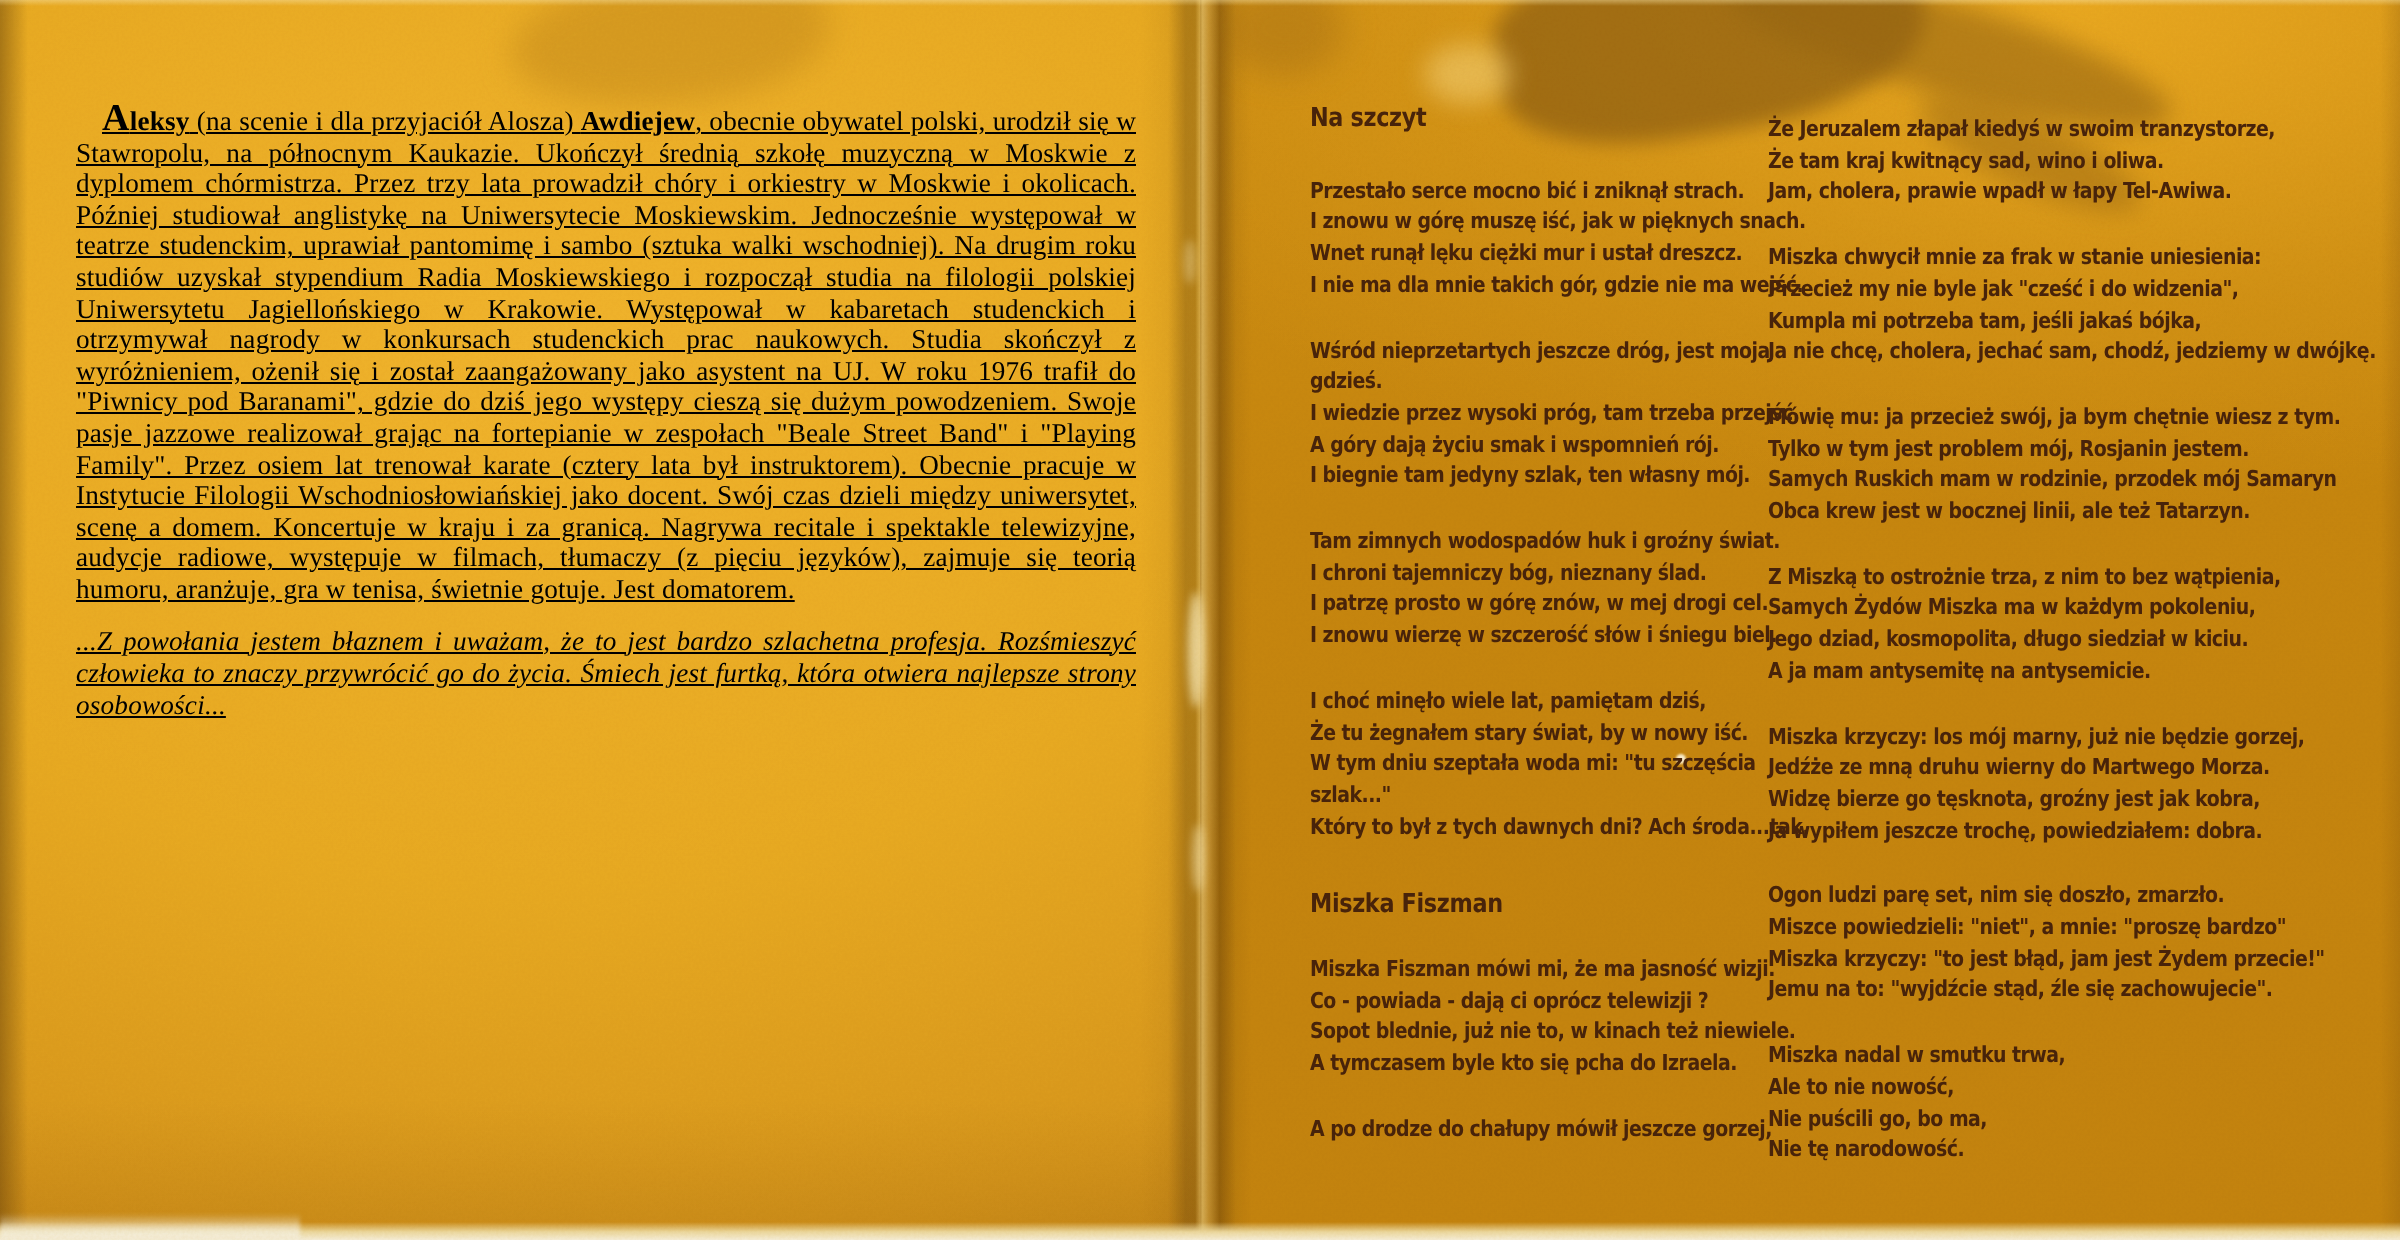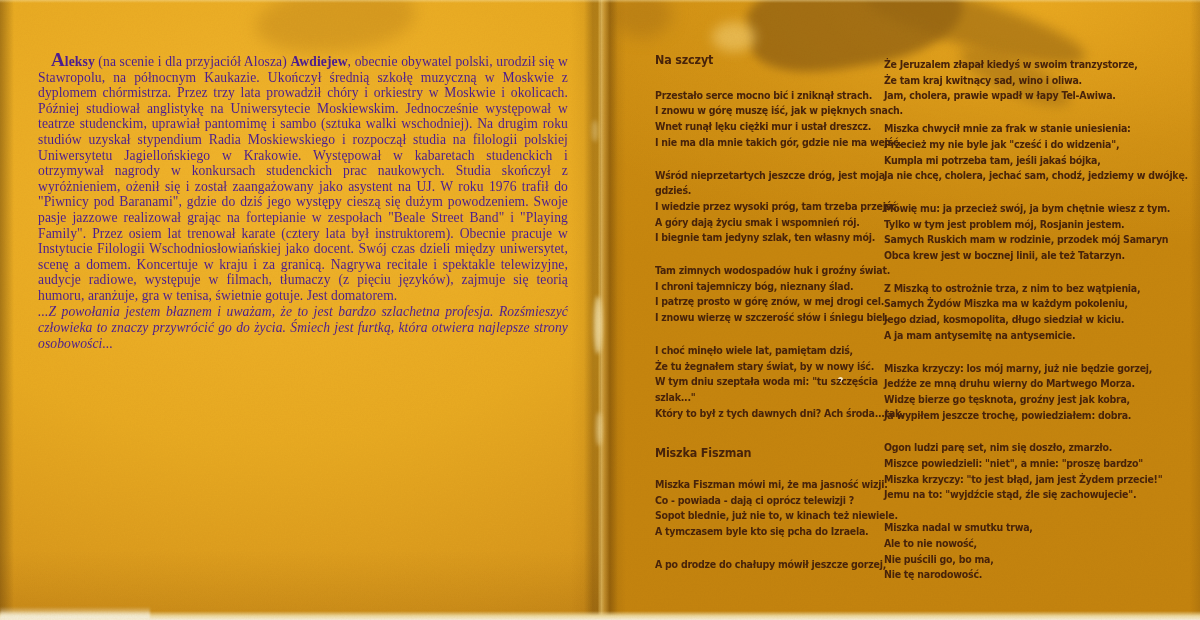--- a/index.html
+++ b/index.html
@@ -63,28 +63,28 @@
   .bottom-edge { position: absolute; left: 0; bottom: 0; width: 1200px; height: 9px;
     background: linear-gradient(to top, #f6efdc 0%, #ecd9a0 45%, rgba(236,217,160,0) 100%); }
   .corner-bl { position: absolute; left: 0; bottom: 0; width: 150px; height: 14px;
     background: linear-gradient(to top, #f4eedb 15%, rgba(244,238,219,0) 95%); filter: blur(1px); }
   .top-edge { position: absolute; left: 0; top: 0; width: 1200px; height: 3px;
     background: linear-gradient(to bottom, rgba(250,232,176,.45), rgba(250,232,176,0)); }
 
   
   .left-text {
     position: absolute; left: 38px; top: 52px; width: 530px;
-    color: #4c1d95; font-size: 13.6px; line-height: 15.6px;
-    text-align: justify; letter-spacing: .1px;
+    color: #000000; font-size: 13.6px; line-height: 15.6px;
+    text-align: justify; letter-spacing: .1px; text-decoration: underline;
   }
   .bio { text-indent: 13px; }
   .bio .bname { font-weight: bold; }
   .bio .cap { font-size: 19px; font-weight: bold; }
   .intro { margin-top: 9px; text-align: left; }
-  .quote { font-style: italic; line-height: 16.2px; }
+  .quote { margin-top: 10px; font-style: italic; line-height: 16.2px; }
 
   
   .col { position: absolute; color: #48230a; font-family: "DejaVu Sans", sans-serif;
          font-weight: 700; font-size: 11px; line-height: 15.7px; letter-spacing: -0.3px;
          transform: scaleX(.86); transform-origin: left top; }
   .col1 { left: 655px; top: 52px; width: 300px; }
   .col2 { left: 884px; top: 50px; width: 390px; }
   .song-title { font-size: 13px; margin-bottom: 20px; letter-spacing: -0.2px; }
   .song-title.t2 { margin-top: 24px; margin-bottom: 16px; }
   .stanza { white-space: pre-line; margin-bottom: 17px; }

